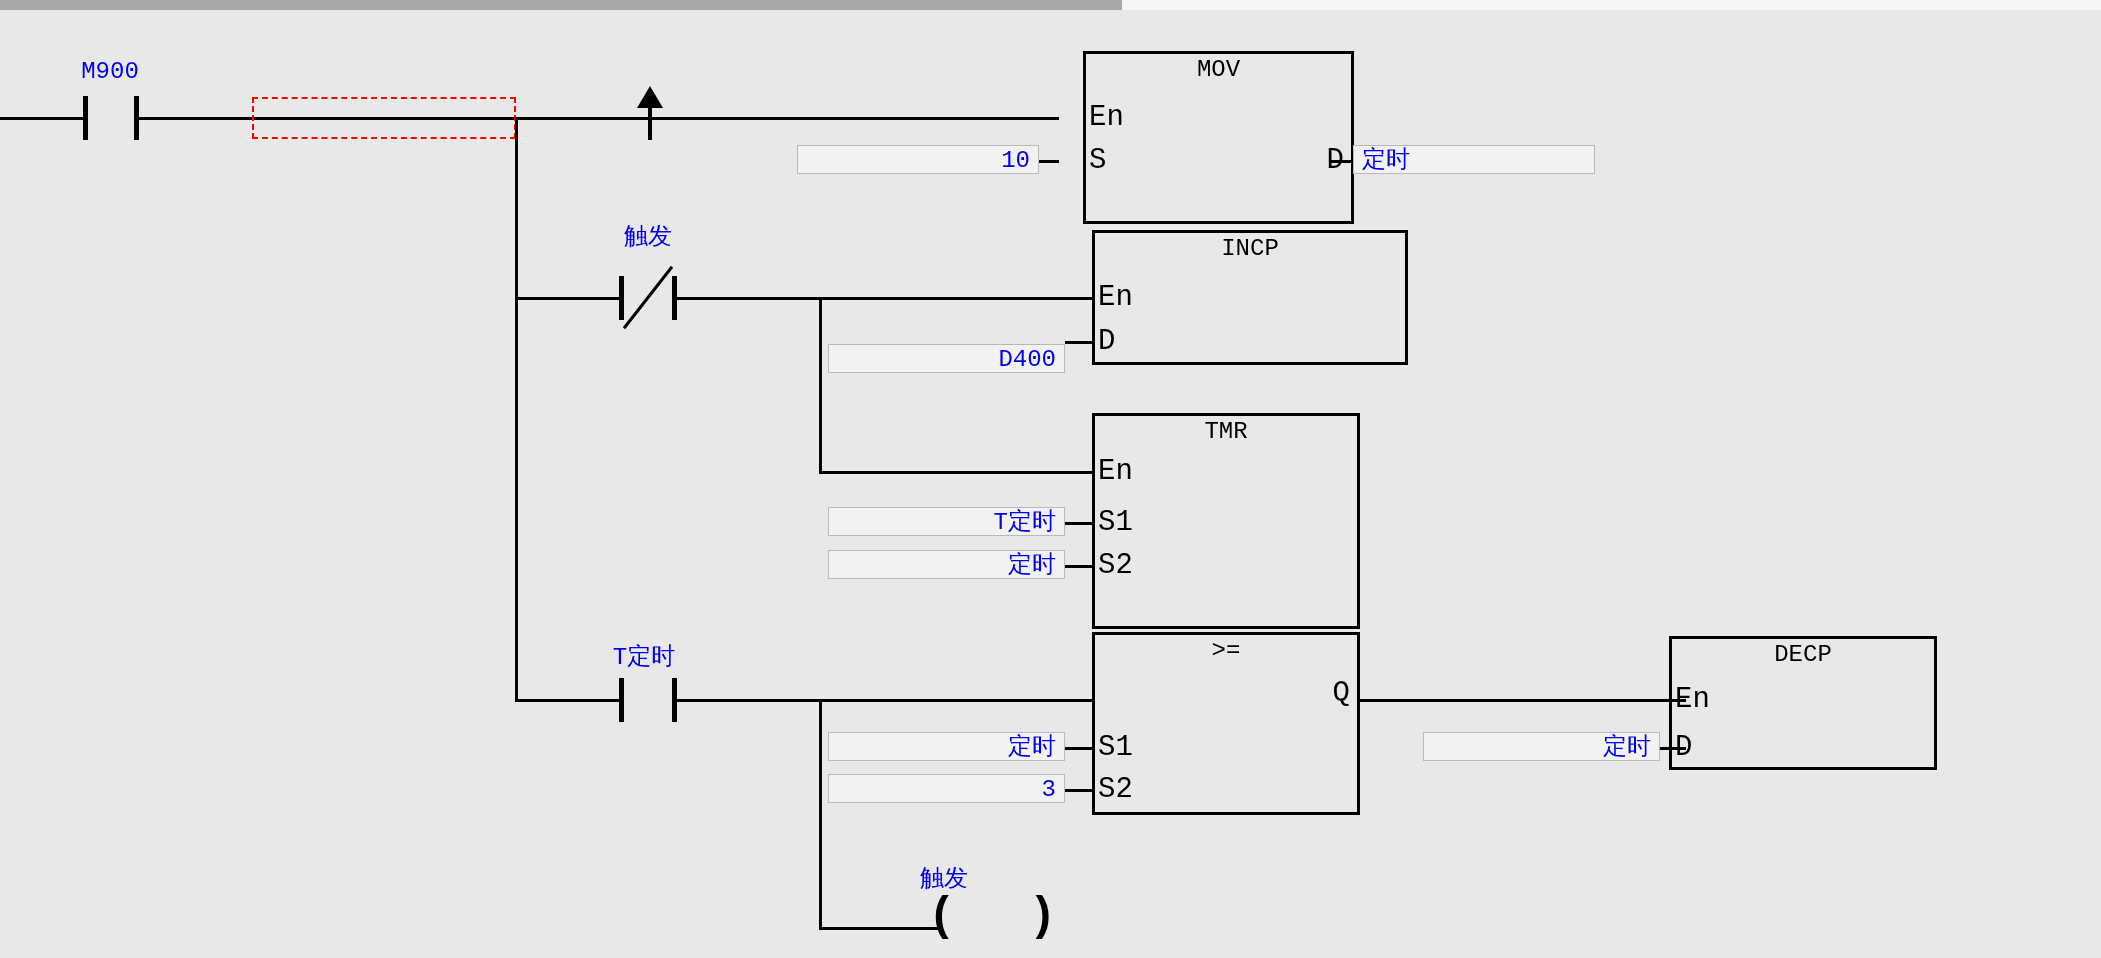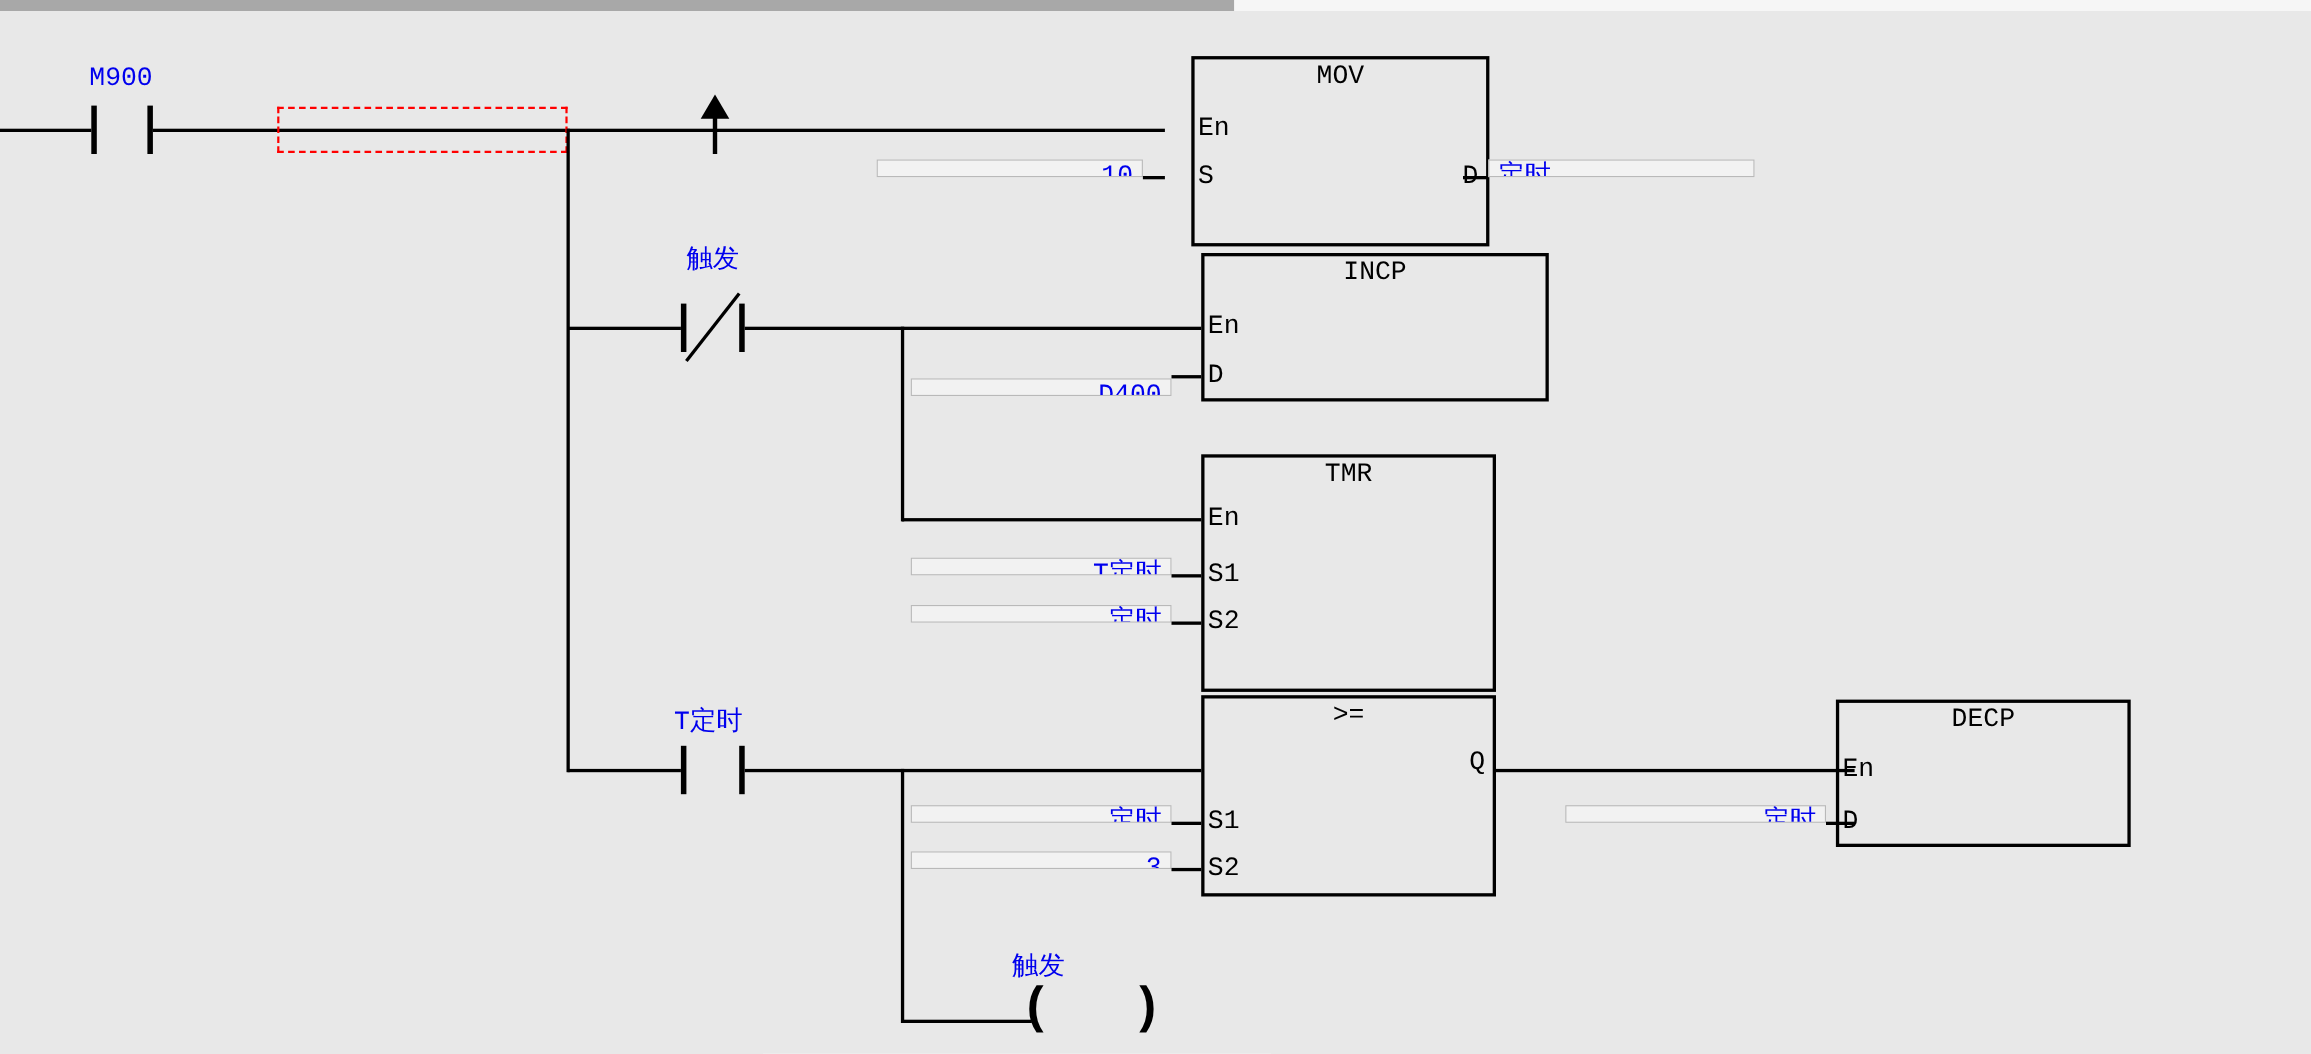--- a/index.html
+++ b/index.html
@@ -36,26 +36,26 @@
   .op-label{
     position:absolute;transform:translateX(-50%);
     color:#0000ee;font-size:24px;line-height:28px;white-space:nowrap;
   }
 
   .block{position:absolute;border:3px solid #000;box-sizing:border-box;background:transparent;}
   .block-title{
     position:absolute;left:0;right:0;top:3px;text-align:center;
     color:#000;font-size:24px;line-height:26px;
   }
-  .pin{position:absolute;color:#000;font-size:24px;line-height:28px;}
+  .pin{position:absolute;color:#000;font-size:29px;line-height:28px;}
   .pin-left{left:3px;}
   .pin-right{right:7px;}
 
   .field{
-    position:absolute;height:16px;box-sizing:border-box;
+    position:absolute;height:29px;box-sizing:border-box;
     background:#f2f2f2;border:1px solid #b9b9b9;
     color:#0000ee;font-size:24px;line-height:30px;white-space:nowrap;
     overflow:hidden;
   }
   .field-right{text-align:right;padding-right:8px;}
   .field-left{text-align:left;padding-left:8px;}
 
   .coil-symbol{
     position:absolute;left:928px;top:893px;
     color:#000;font-size:46px;font-weight:bold;line-height:48px;

